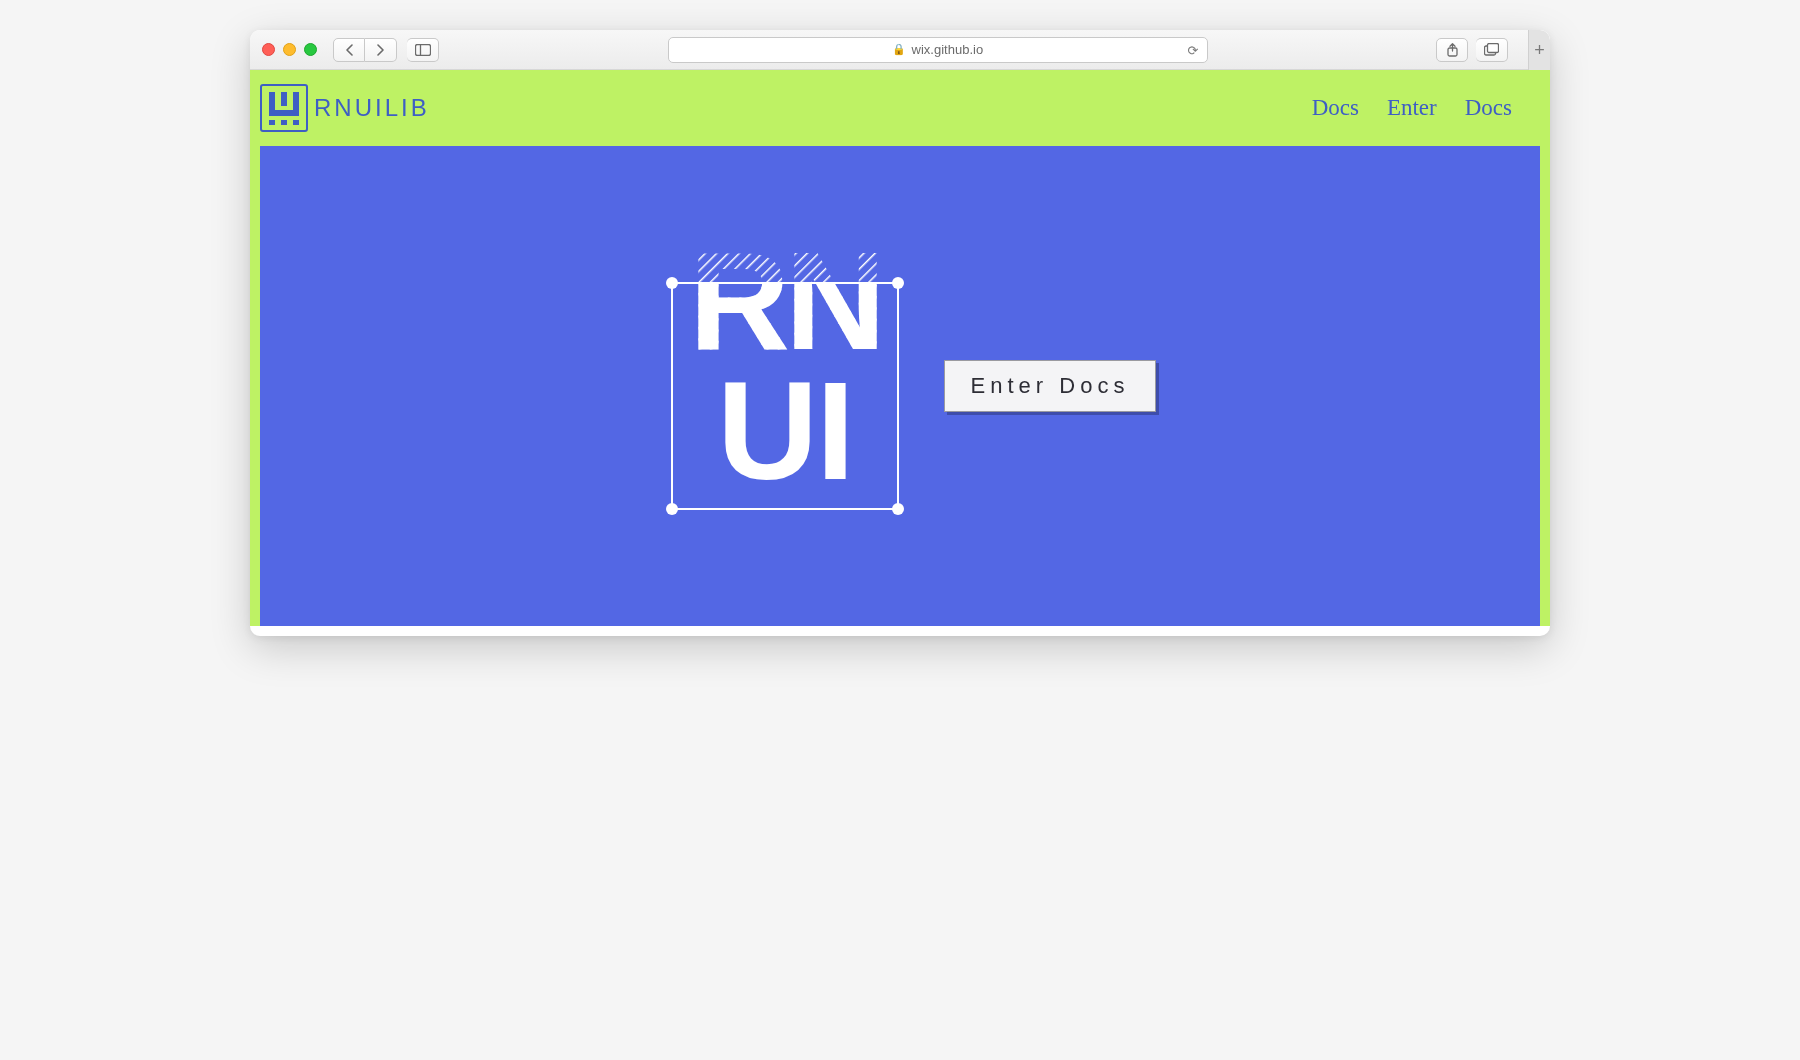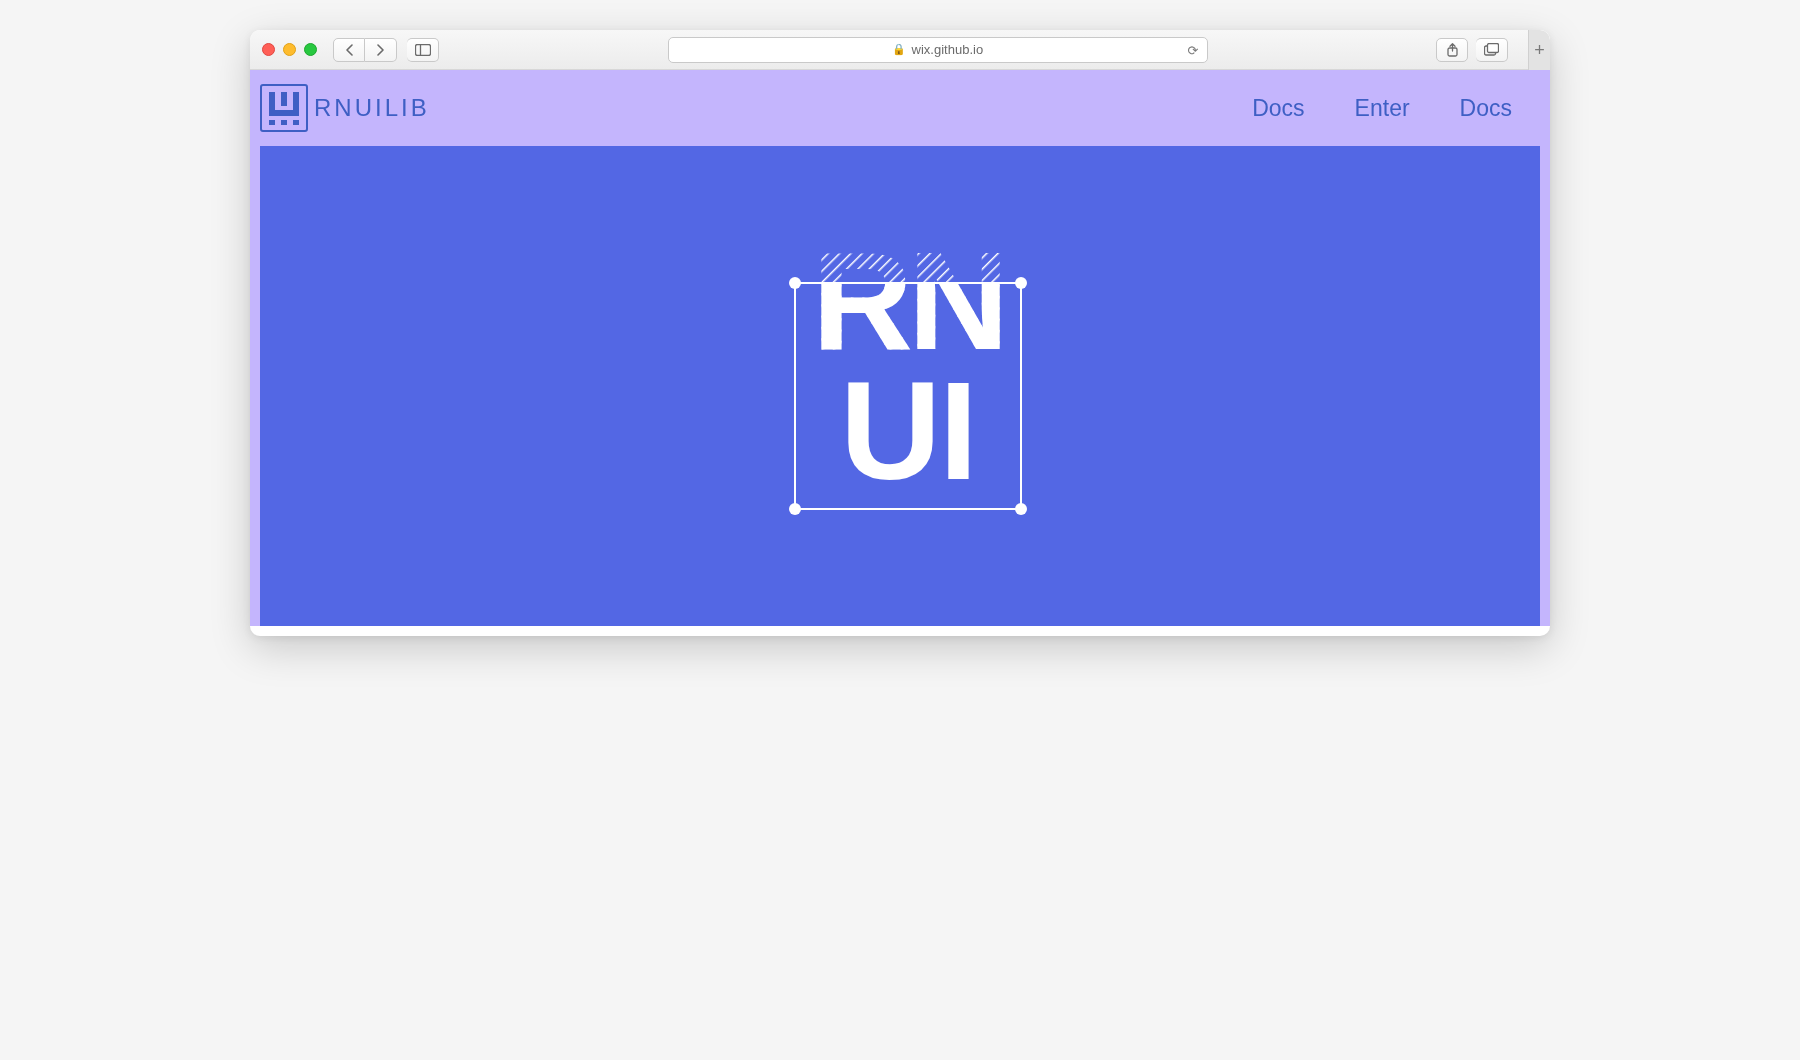--- a/index.html
+++ b/index.html
@@ -73,21 +73,21 @@
     border-left:1px solid #d0d0d0;
     display:flex; align-items:center; justify-content:center;
     color:#7a7a7a; font-size:18px;
     position:absolute; right:0; top:0; cursor:pointer;
     border-radius: 0 10px 0 0;
   }
   .right-tools { margin-right:30px; }
 
   
   .page {
-    background:#c4b5fd;
+    background:#bef264;
   }
   .site-header {
     height:76px;
     display:flex;
     align-items:center;
     justify-content:space-between;
     padding:0 38px 0 10px;
   }
   .brand {
     display:flex; align-items:center; gap:6px;
@@ -98,21 +98,21 @@
   }
   .brand-logo {
     width:48px; height:48px;
     border:2.5px solid #3e5fc4;
     border-radius:3px;
     display:flex; align-items:center; justify-content:center;
     position:relative;
   }
   .brand-logo svg { display:block; }
   .nav {
-    display:flex; gap:50px;
+    display:flex; gap:28px;font-family:Liberation Serif, serif;
   }
   .nav a {
     color:#3e5fc4;
     font-size:23px;
     text-decoration:none;
     cursor:pointer;
   }
   .hero {
     margin:0 10px 10px 10px;
     background:#5367e4;
@@ -240,15 +240,16 @@
           <circle cx="238" cy="42" r="6" fill="#ffffff"></circle>
           <circle cx="12" cy="268" r="6" fill="#ffffff"></circle>
           <circle cx="238" cy="268" r="6" fill="#ffffff"></circle>
 
           <g clip-path="url(#boxClip)">
             <text x="125" y="108" text-anchor="middle" font-family="Arial Black, Arial, sans-serif" font-weight="900" font-size="140" fill="#ffffff" letter-spacing="-5">RN</text>
           </g>
           <text x="125" y="238" text-anchor="middle" font-family="Arial Black, Arial, sans-serif" font-weight="900" font-size="140" fill="#ffffff" letter-spacing="-2">UI</text>
         </svg>
       </div>
+      <button class="enter-btn">Enter Docs</button>
     </div>
   </div>
 </div>
 
 </body></html>

